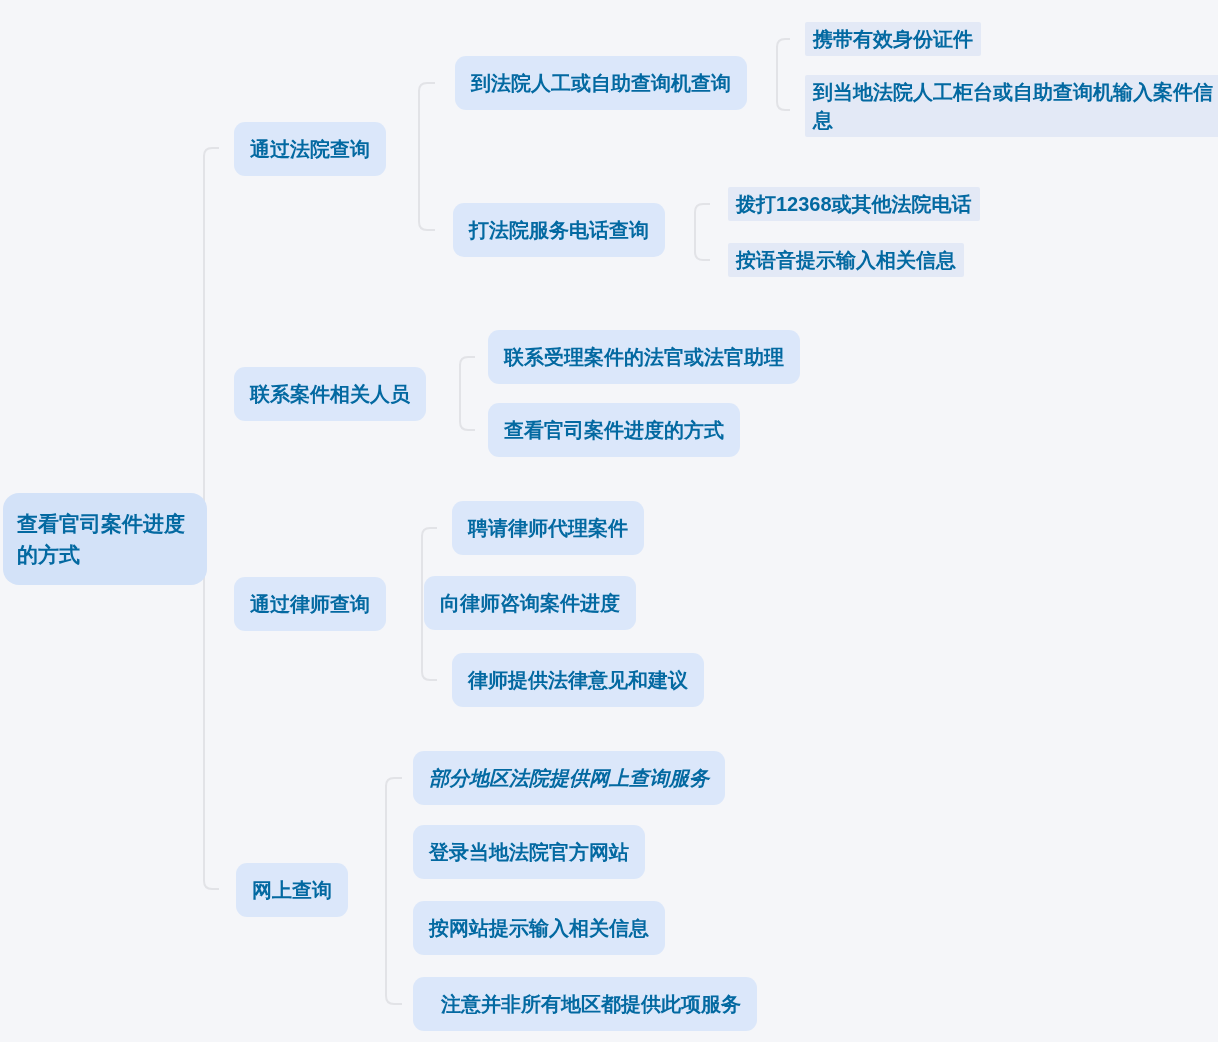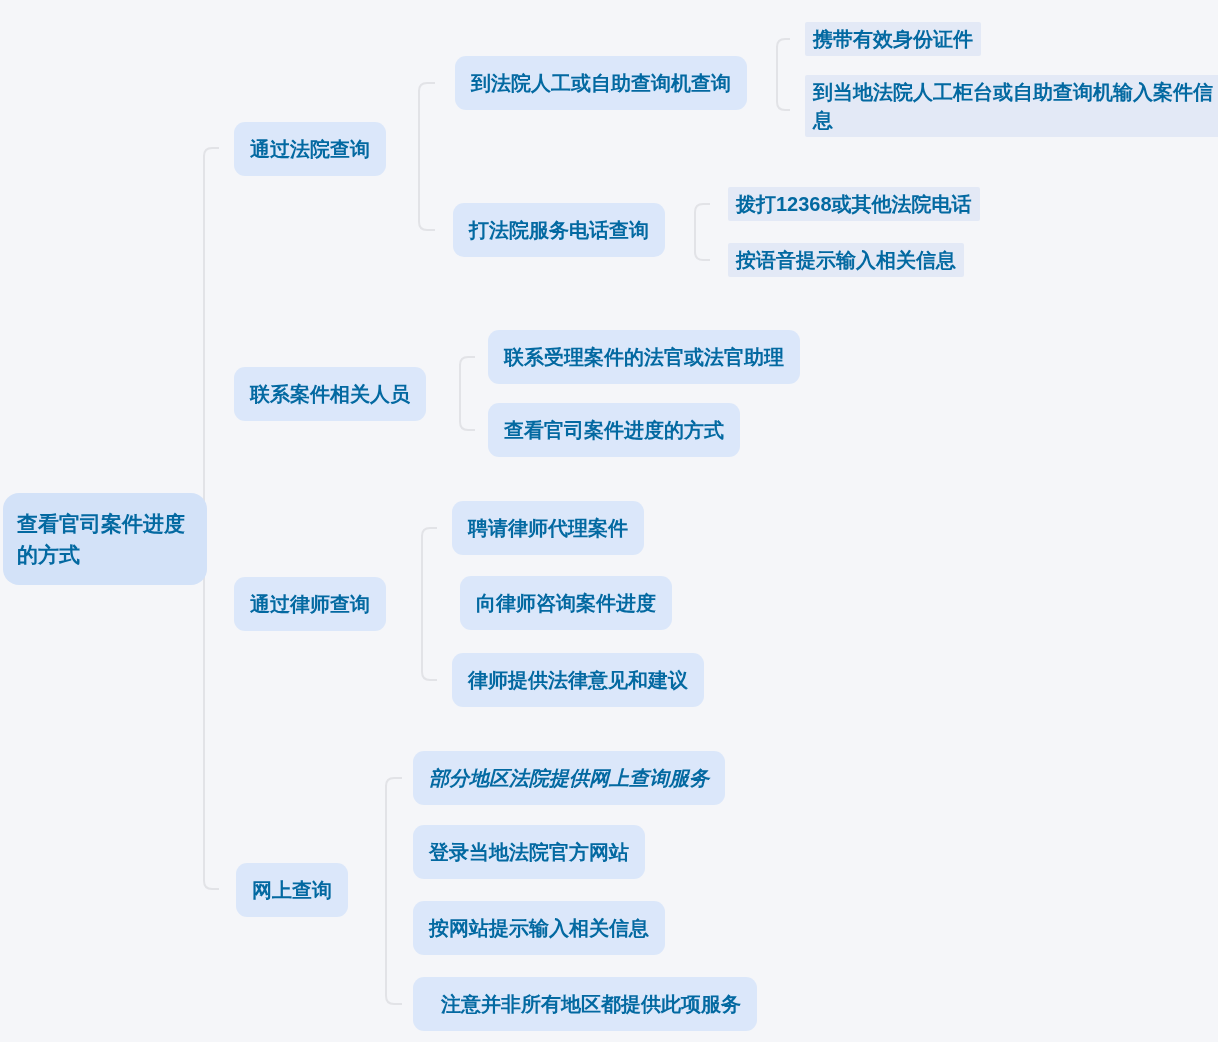--- a/index.html
+++ b/index.html
@@ -95,21 +95,21 @@
   <div class="node round" style="left:453px; top:203px;">打法院服务电话查询</div>
   <div class="node leaf" style="left:728px; top:187px;">拨打12368或其他法院电话</div>
   <div class="node leaf" style="left:728px; top:243px;">按语音提示输入相关信息</div>
 
   <div class="node round" style="left:234px; top:367px;">联系案件相关人员</div>
   <div class="node round" style="left:488px; top:330px;">联系受理案件的法官或法官助理</div>
   <div class="node round" style="left:488px; top:403px;">查看官司案件进度的方式</div>
 
   <div class="node round" style="left:234px; top:577px;">通过律师查询</div>
   <div class="node round" style="left:452px; top:501px;">聘请律师代理案件</div>
-  <div class="node round" style="left:460px; top:576px;">向律师咨询案件进度</div>
+  <div class="node round" style="left:424px; top:576px;">向律师咨询案件进度</div>
   <div class="node round" style="left:452px; top:653px;">律师提供法律意见和建议</div>
 
   <div class="node round" style="left:236px; top:863px;">网上查询</div>
   <div class="node round" style="left:413px; top:751px;font-style:italic;">部分地区法院提供网上查询服务</div>
   <div class="node round" style="left:413px; top:901px;">按网站提示输入相关信息</div>
   <div class="node round" style="left:413px; top:825px;">登录当地法院官方网站</div>
   <div class="node round" style="left:413px; top:977px;padding-left:28px;">注意并非所有地区都提供此项服务</div>
 
 </div>
 

